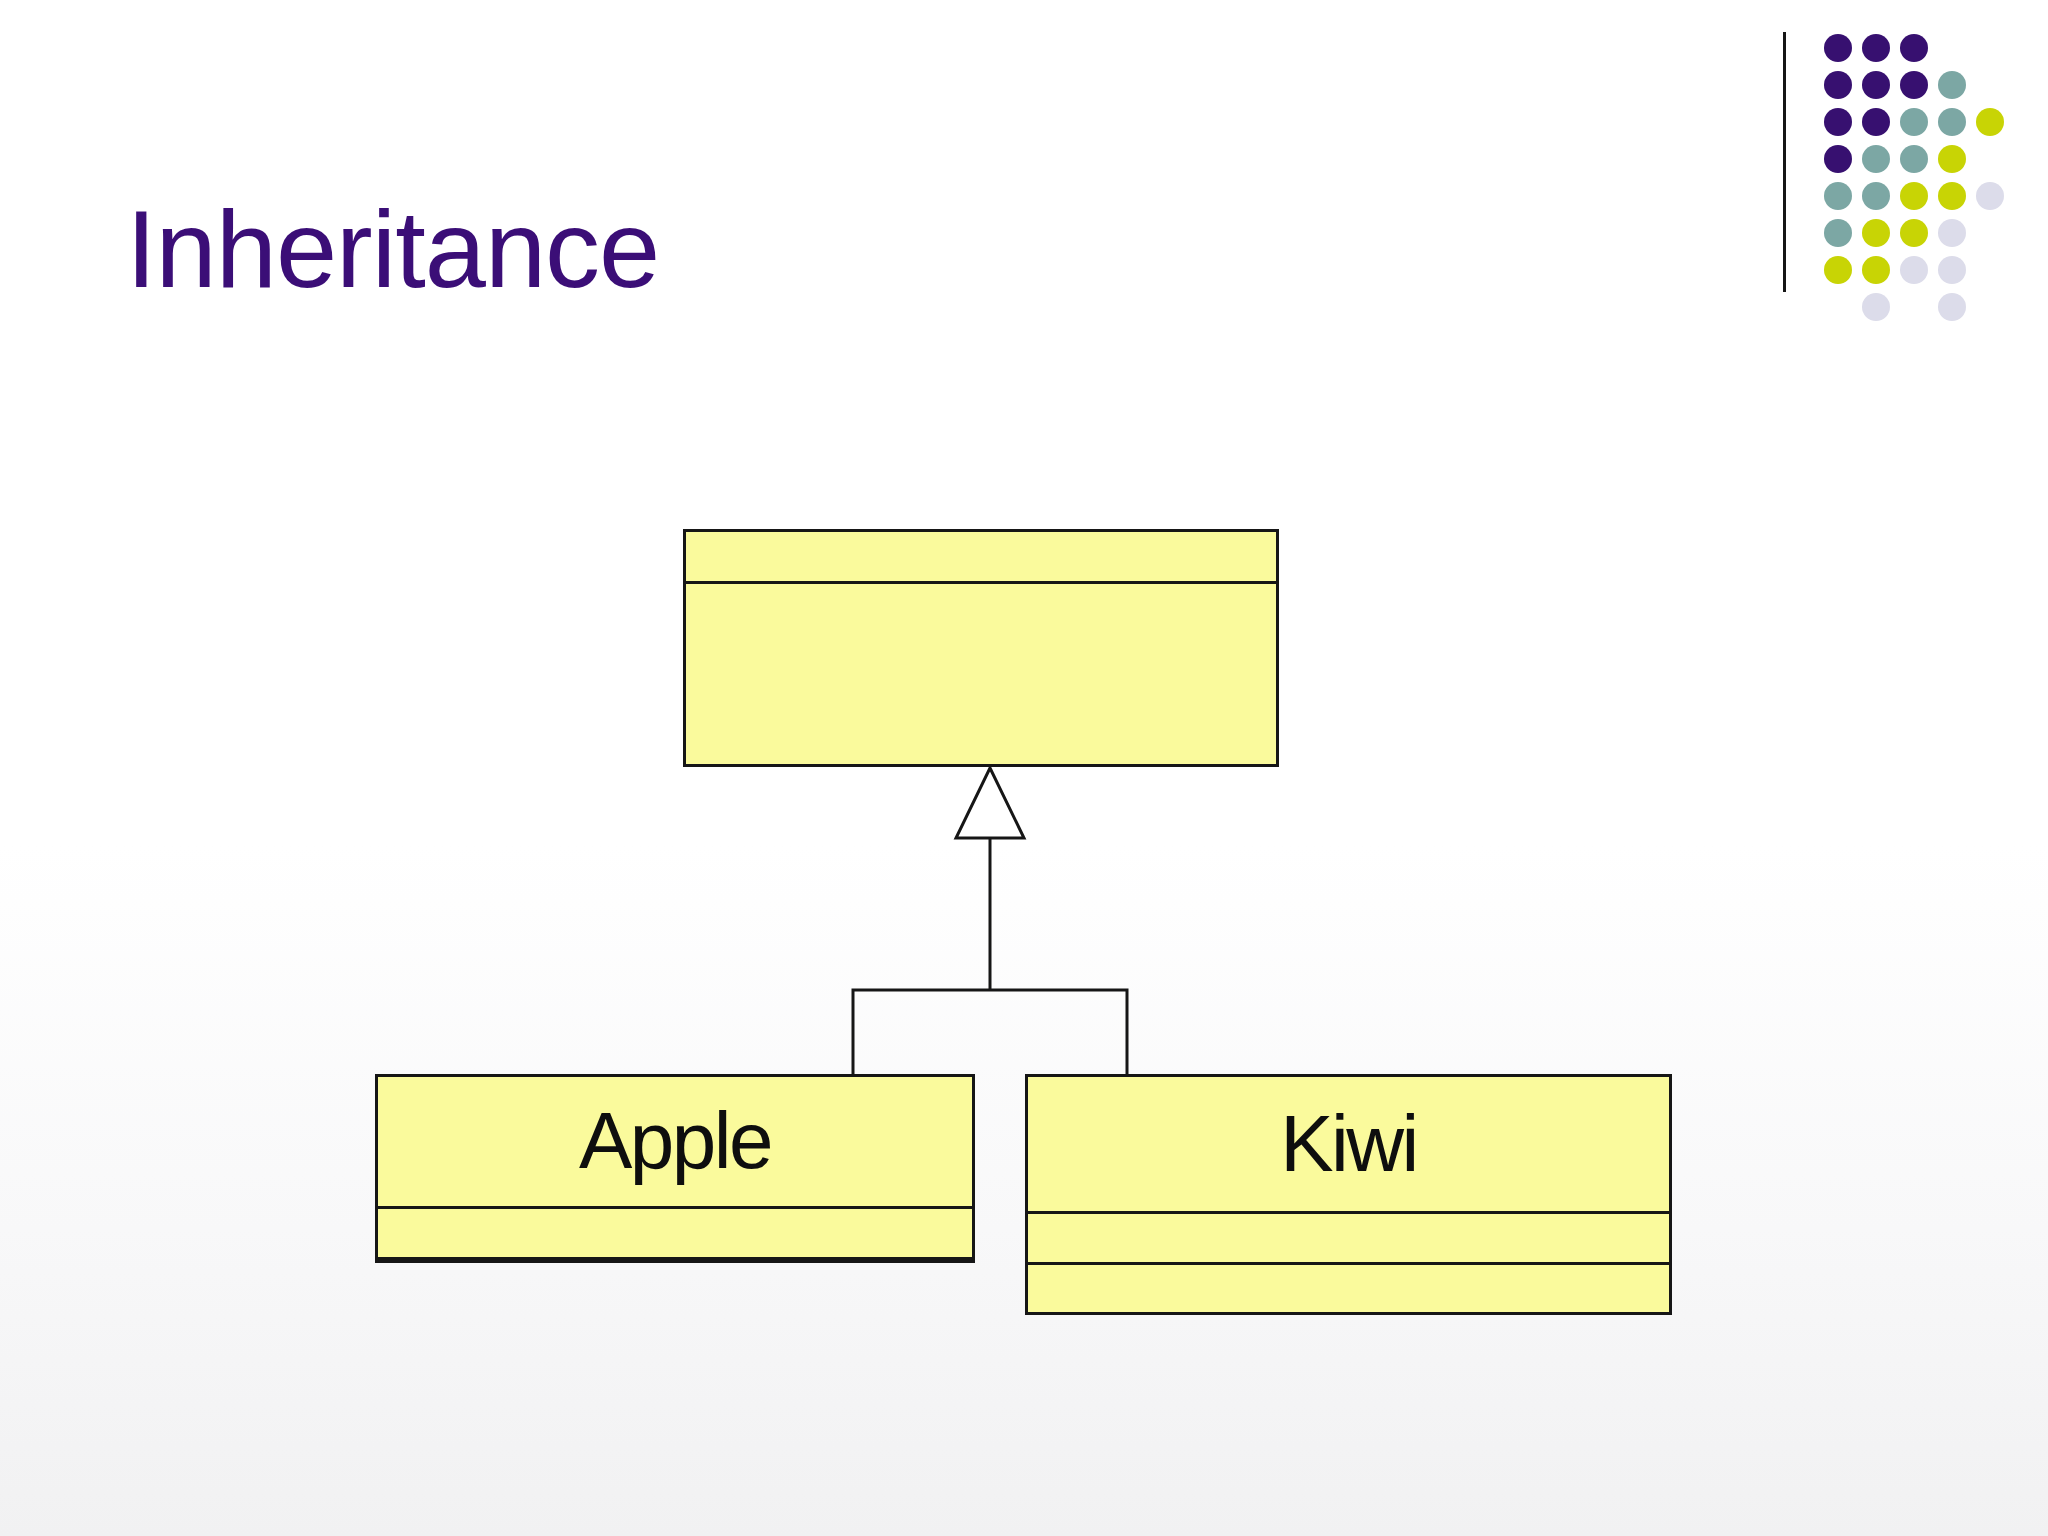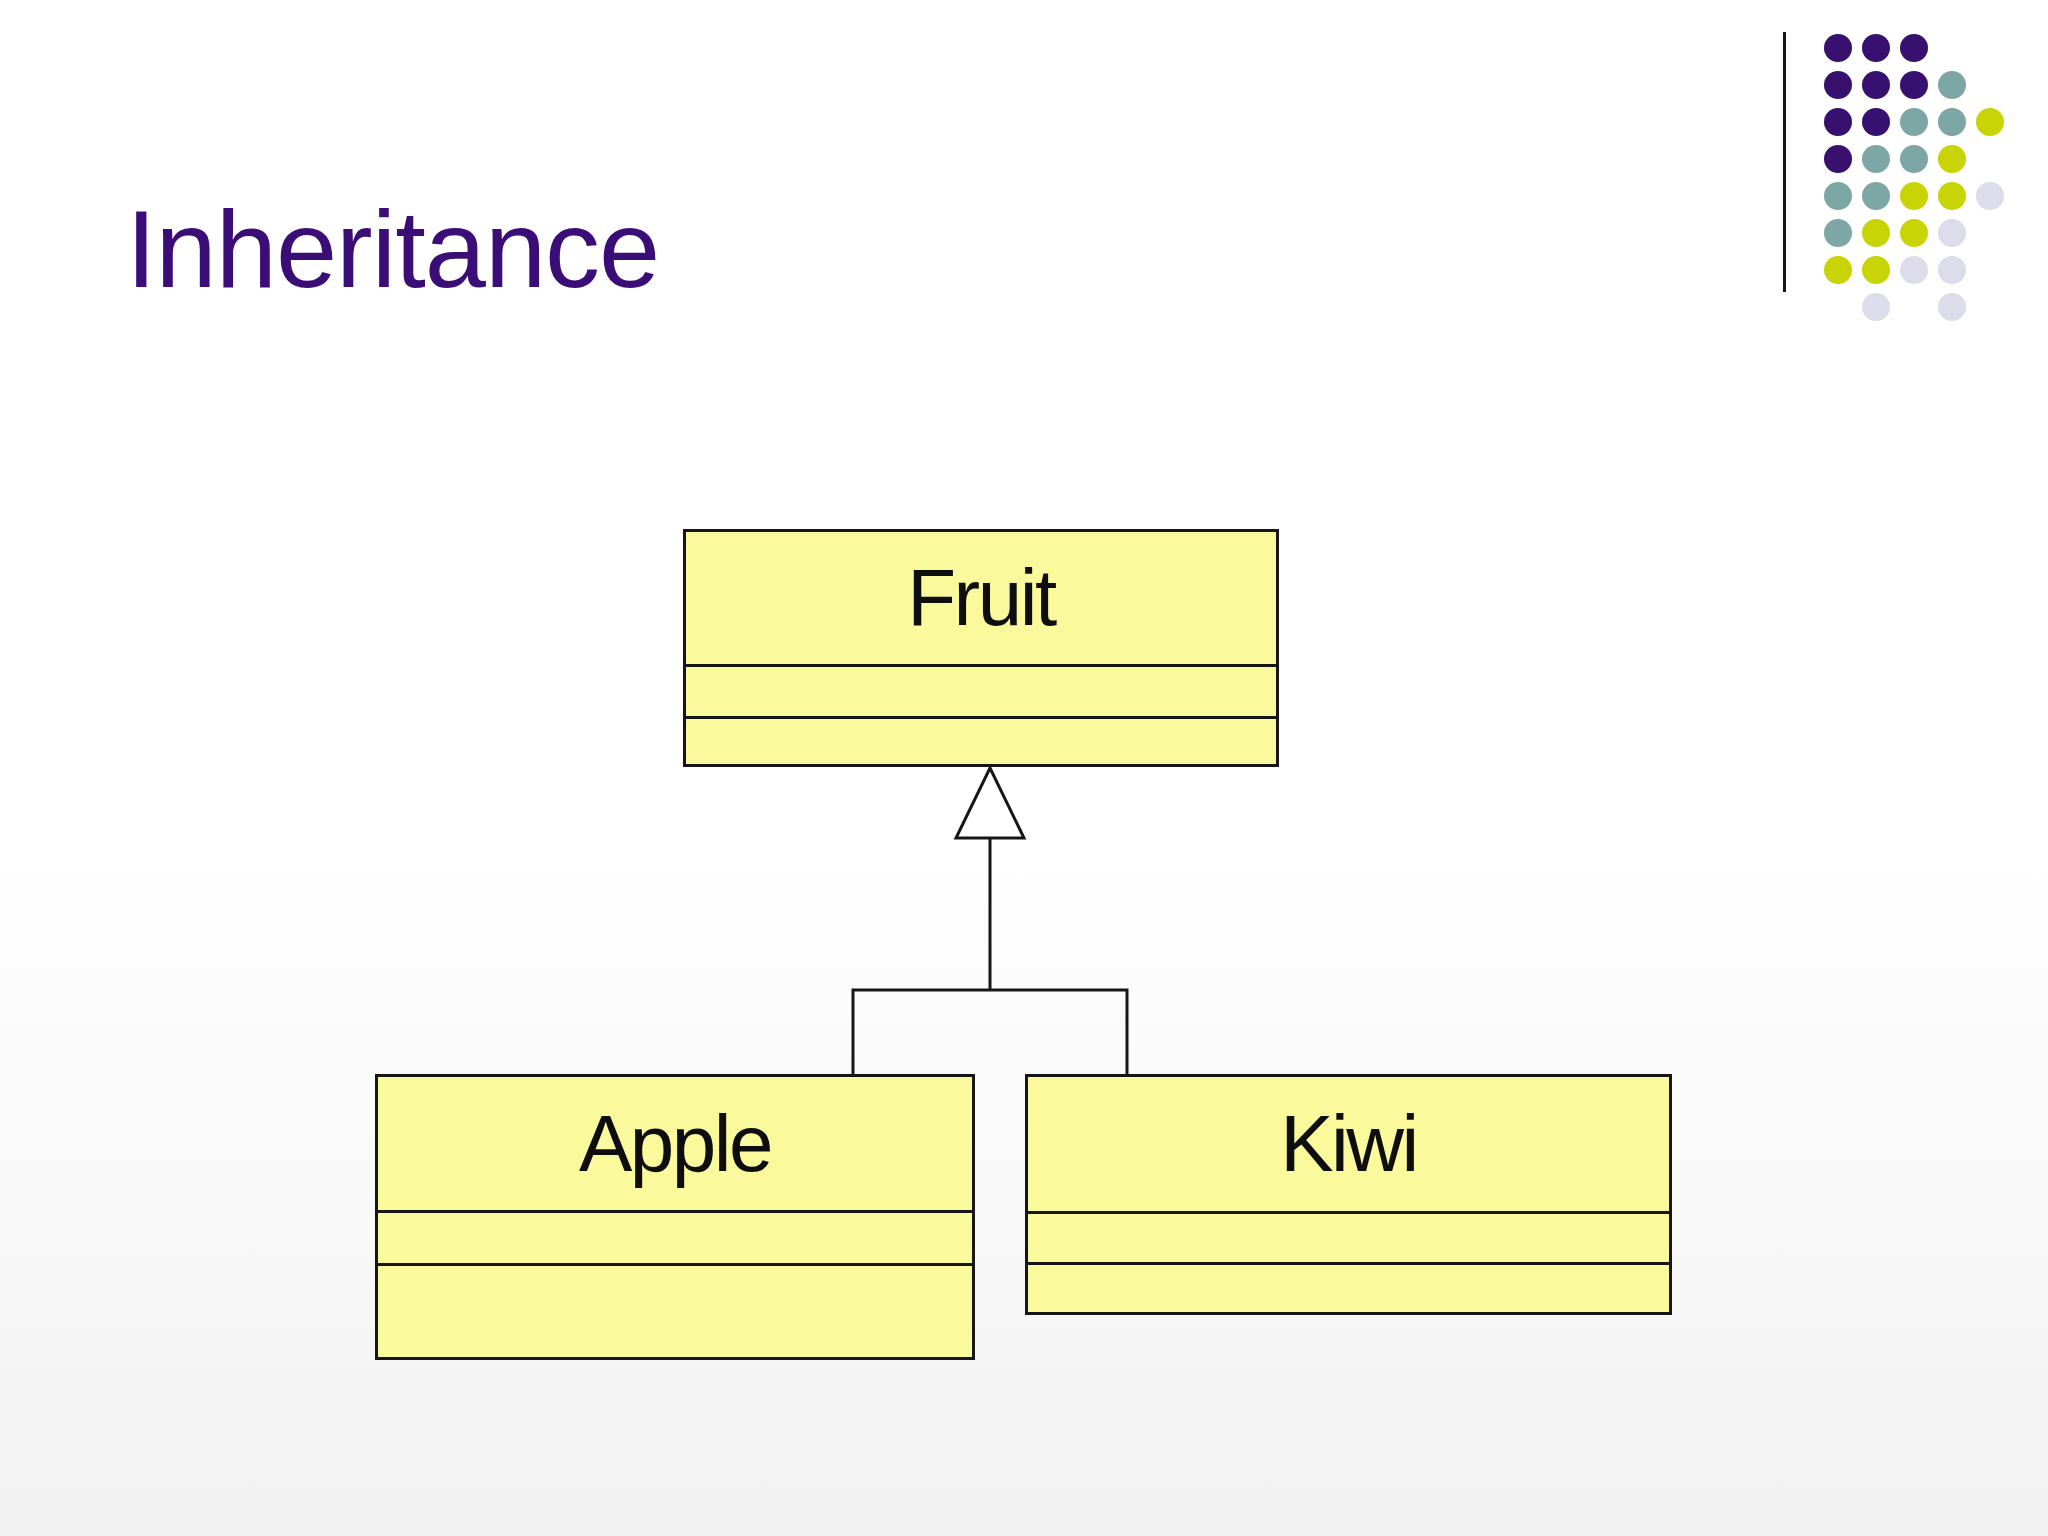--- a/index.html
+++ b/index.html
@@ -71,21 +71,21 @@
   .uml-attrs {
     box-sizing: border-box;
     border-bottom: 3px solid #161616;
   }
   .uml-ops { flex: 1; }
 
   #box-fruit { left: 683px; top: 529px; width: 596px; height: 238px; }
   #box-fruit .uml-name  { height: 135px; }
   #box-fruit .uml-attrs { height: 52px; }
 
-  #box-apple { left: 375px; top: 1074px; width: 600px; height: 286px; }
+  #box-apple { left: 375px; top: 1074px; width: 600px; height: 189px; }
   #box-apple .uml-name  { height: 136px; }
   #box-apple .uml-attrs { height: 53px; }
 
   #box-kiwi { left: 1025px; top: 1074px; width: 647px; height: 241px; }
   #box-kiwi .uml-name  { height: 137px; }
   #box-kiwi .uml-attrs { height: 51px; }
 
   
   .connector-svg {
     position: absolute;
@@ -151,23 +151,20 @@
       </div>
   </div>
 
   <svg class="connector-svg" width="2048" height="1536" viewBox="0 0 2048 1536">
     <line x1="990" y1="838" x2="990" y2="990" stroke="#161616" stroke-width="3"></line>
     <polyline points="853,1075 853,990 1127,990 1127,1075" fill="none" stroke="#161616" stroke-width="3"></polyline>
     <polygon points="990,768 1024,838 956,838" fill="#ffffff" stroke="#161616" stroke-width="3"></polygon>
   </svg>
 
   <div class="uml-class" id="box-fruit" style="background: rgb(250, 250, 156);">
-    <div class="uml-name">
-      <span>Fruit</span>
-    </div>
     <div class="uml-attrs"></div>
     <div class="uml-ops"></div>
   </div>
 
   <div class="uml-class" id="box-apple" style="background: rgb(250, 250, 156);">
     <div class="uml-name">
       <span>Apple</span>
     </div>
     <div class="uml-attrs"></div>
     <div class="uml-ops"></div>

